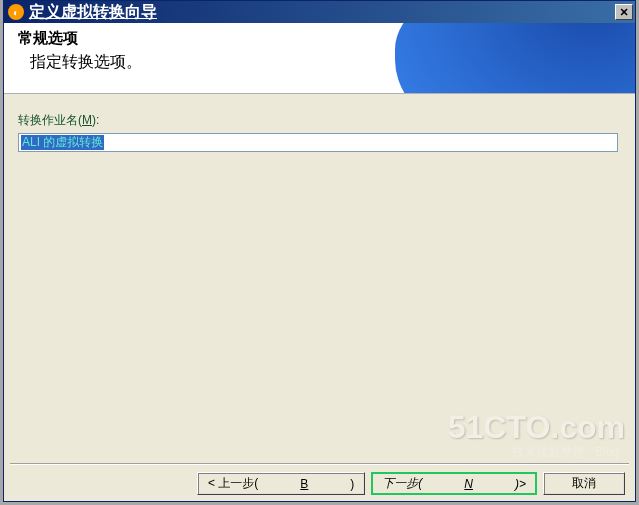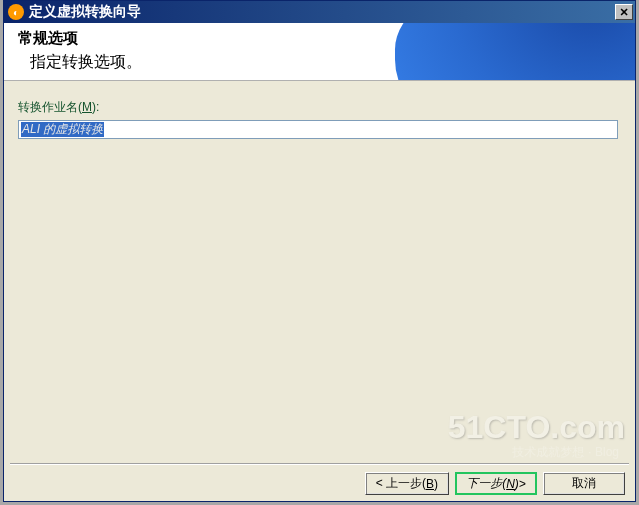--- a/index.html
+++ b/index.html
@@ -28,32 +28,32 @@
       color: #fff;
     }
     .titlebar-icon {
       width: 16px; height: 16px;
       background: #ff9a00;
       border-radius: 50%;
       margin-right: 5px;
       display: flex; align-items: center; justify-content: center;
       font-size: 10px; color:#fff;
     }
-    .titlebar-text { font-size: 14px; font-weight: bold; flex:1; }
+    .titlebar-text { font-size: 16px; font-weight: bold; flex:1;text-decoration:underline; }
     .close-btn {
       width: 18px; height: 16px;
       background: #c0c0c0;
       border: 1px solid #fff;
       border-right-color:#404040; border-bottom-color:#404040;
       display:flex;align-items:center;justify-content:center;
       font-family: Arial; font-size:11px; font-weight:bold;
       color:#000; cursor:default;
     }
     .header-band {
-      height: 58px;
+      height: 71px;
       background: #fff;
       position: relative;
       padding: 6px 14px;
       border-bottom: 1px solid #b0b0b0;
       overflow: hidden;
     }
     .header-title { font-size: 15px; font-weight: bold; color:#000; margin-bottom:4px;}
     .header-subtitle { font-size: 16px; color:#000; margin-left: 12px;}
     .header-curve {
       position:absolute; right:-40px; top:-40px;
@@ -72,25 +72,24 @@
     .text-input {
       width: 600px;
       border: 1px solid #7f9db9;
       padding: 1px 2px;
       height: 19px;
       font-size:12px;
       background:#fff;
     }
     .sel-text {
       background: #316ac5;
-      color:#e5e5e5;
+      color:#5eead4;
       padding: 0 1px;
       display:inline-block;
       line-height:15px;
-      font-style:italic;
     }
     .option-block { margin-bottom: 26px; }
     .chk-row { display:flex; align-items:center; margin-bottom:4px;}
     .chk {
       width:13px; height:13px;
       border:1px solid #7f9db9;
       background:#fff;
       margin-right:6px;
       display:flex;align-items:center;justify-content:center;
       font-size:10px; line-height:1; color:#21a121; font-weight:bold;
@@ -111,20 +110,21 @@
     .btn {
       min-width: 82px; height:23px;
       background:#ece9d8;
       border:1px solid #404040;
       border-top-color:#fff; border-left-color:#fff;
       box-shadow:1px 1px 0 #808080 inset, -1px -1px 0 #dfdfdf inset;
       padding:0 10px;
       font-size:12px;
       display:flex;align-items:center;justify-content:center;
       cursor:default;
+      gap:42px;
     }
     .btn.default { border:2px solid #22c55e; box-shadow:none; padding:4px 9px;font-style:italic;}
     .watermark {
       position:absolute; right:10px; bottom:55px;
       color:#fff; opacity:0.35;
       font-family: Arial, sans-serif;
       font-size: 32px; font-weight:bold;
       text-shadow:1px 1px 2px #666;
       pointer-events:none;
       margin-top:40px;

